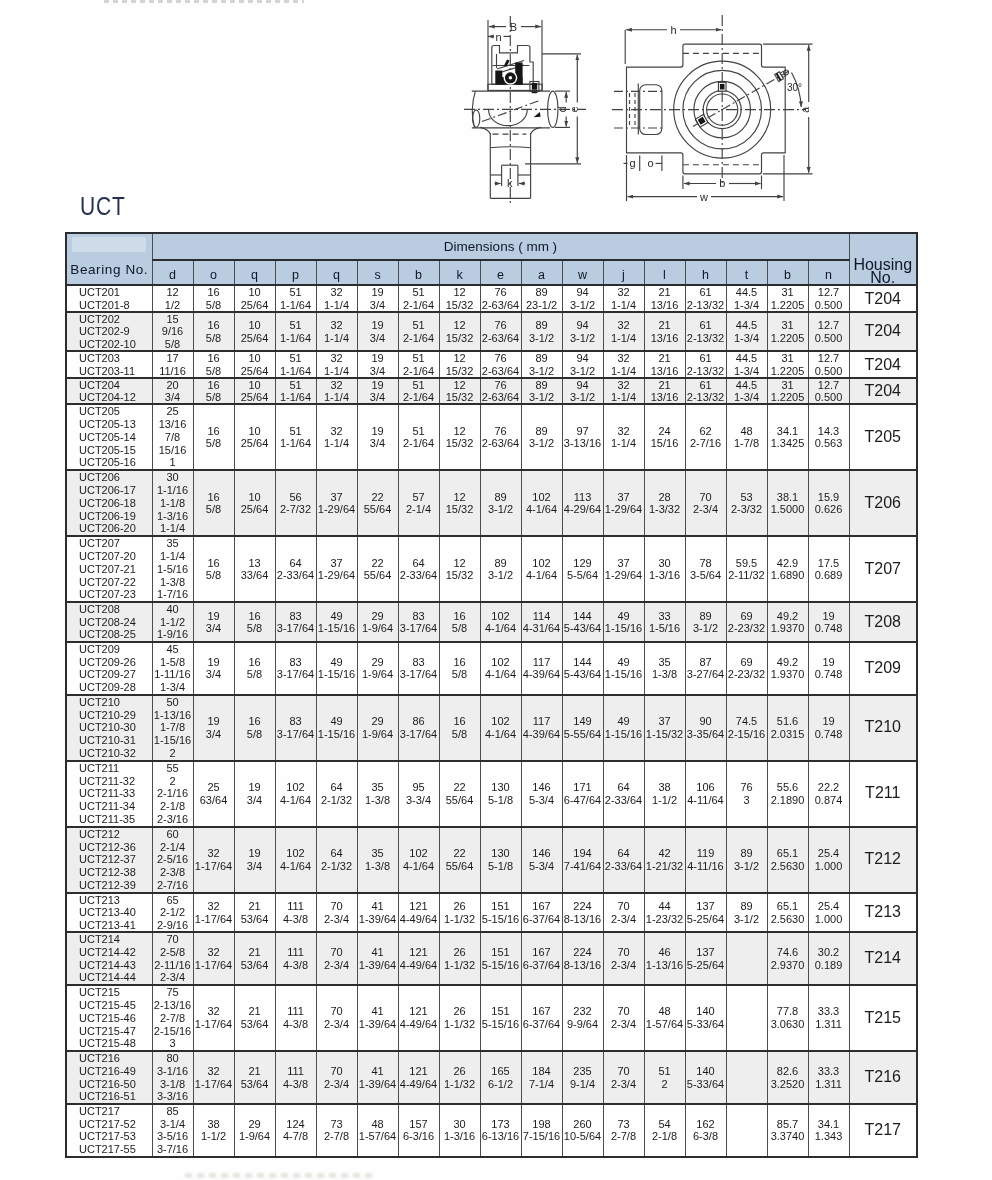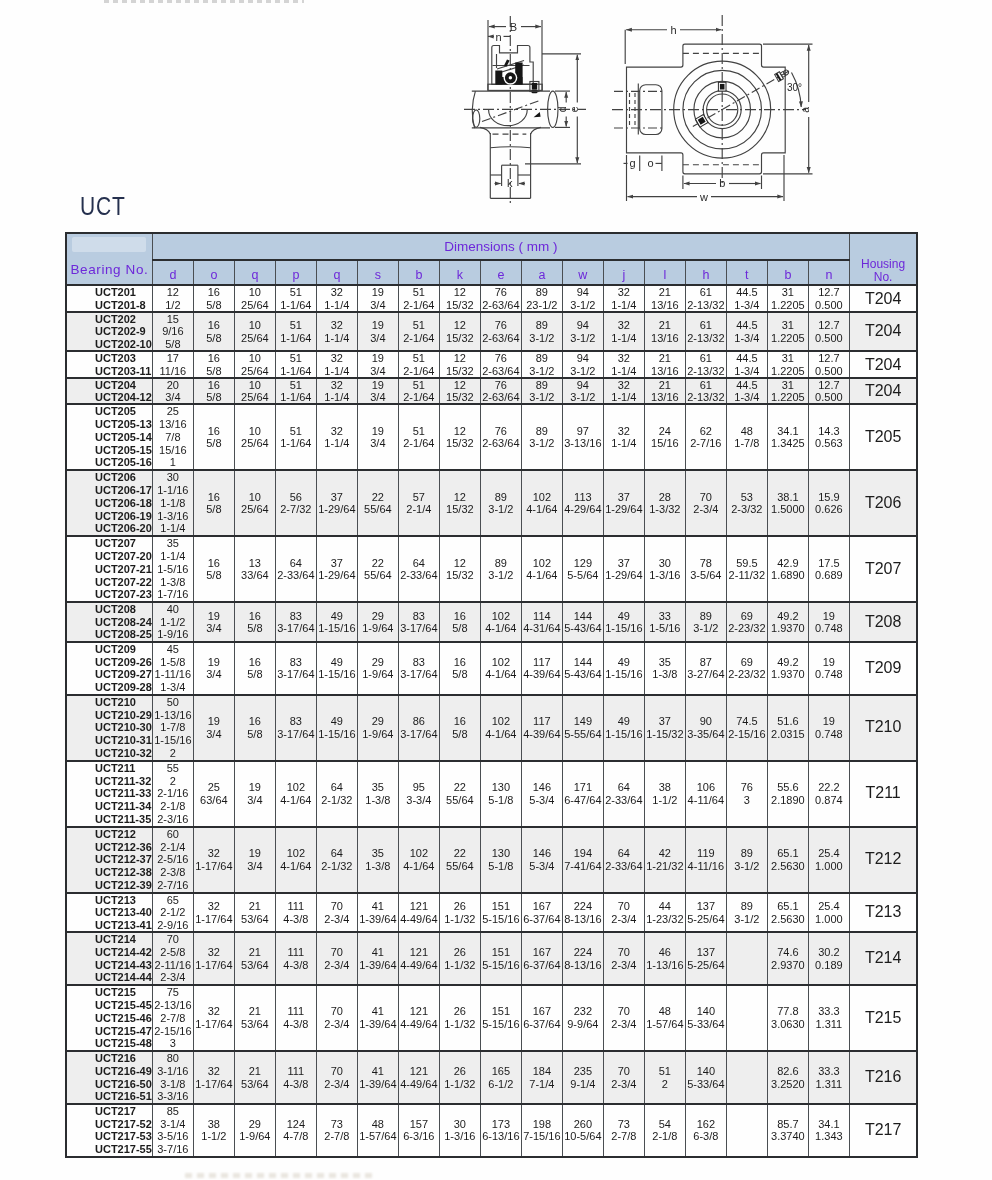--- a/index.html
+++ b/index.html
@@ -6,30 +6,30 @@
 body{width:992px;height:1180px;background:#fefefe;position:relative;overflow:hidden;
  font-family:"Liberation Sans",sans-serif;}
 #title{position:absolute;left:80px;top:192px;font-size:25px;color:#25304e;letter-spacing:1px;
  display:inline-block;transform:scaleX(.84);transform-origin:left center;}
 #tbl{position:absolute;left:65px;top:232px;border-collapse:collapse;table-layout:fixed;
  font-size:11px;color:#1b1b1b;border:2px solid #2b2d30;}
 #tbl td,#tbl th{border:1px solid #4a4e52;border-top:2px solid #2b2d30;border-bottom:2px solid #2b2d30;
  padding:0;text-align:center;vertical-align:middle;overflow:hidden;white-space:nowrap;}
 #tbl tr.g td{background:#eeeeee;}
 #tbl td.hn{font-size:16px;}
-#tbl .bn{text-align:left;padding-left:28px;font-weight:bold;}
-#tbl th{background:#b9cce0;font-weight:normal;color:#6d28d9;}
+#tbl .bn{text-align:left;padding-left:12px;}
+#tbl th{background:#b9cce0;font-weight:normal;color:#0f172a;}
 tr.r2 td{height:24.4px;line-height:12.2px;}
 tr.r3 td{height:37.6px;line-height:12.5px;}
 tr.r4 td{height:50.8px;line-height:12.7px;}
 tr.r5 td{height:64px;line-height:12.8px;}
 #tbl .hd1 th{font-size:13.5px;height:24.9px;}
 #tbl .hd2 th{font-size:12.5px;height:19.6px;padding-top:4px;}
 #tbl th.bnh{font-size:13.5px;padding-top:21px;letter-spacing:.6px;}
-#tbl th.hnh{font-size:12px;line-height:13px;padding-top:24px;}
+#tbl th.hnh{font-size:16px;line-height:13px;padding-top:24px;}
 #topfade{position:absolute;left:104px;top:0px;width:200px;height:3px;
  background:repeating-linear-gradient(90deg,#c2c2c2 0 5px,#fdfdfd 5px 9px);opacity:.7;}
 #botfade{position:absolute;left:185px;top:1173px;width:188px;height:5px;
  background:repeating-linear-gradient(90deg,#d9d3c7 0 7px,#fdfdfd 7px 12px);opacity:.55;filter:blur(1.2px);}
 #wm{position:absolute;left:72px;top:237px;width:74px;height:15px;background:rgba(255,255,255,.32);border-radius:2px;}
 </style>
 </head>
 <body>
 <div id="topfade"></div>
 <div id="botfade"></div>

